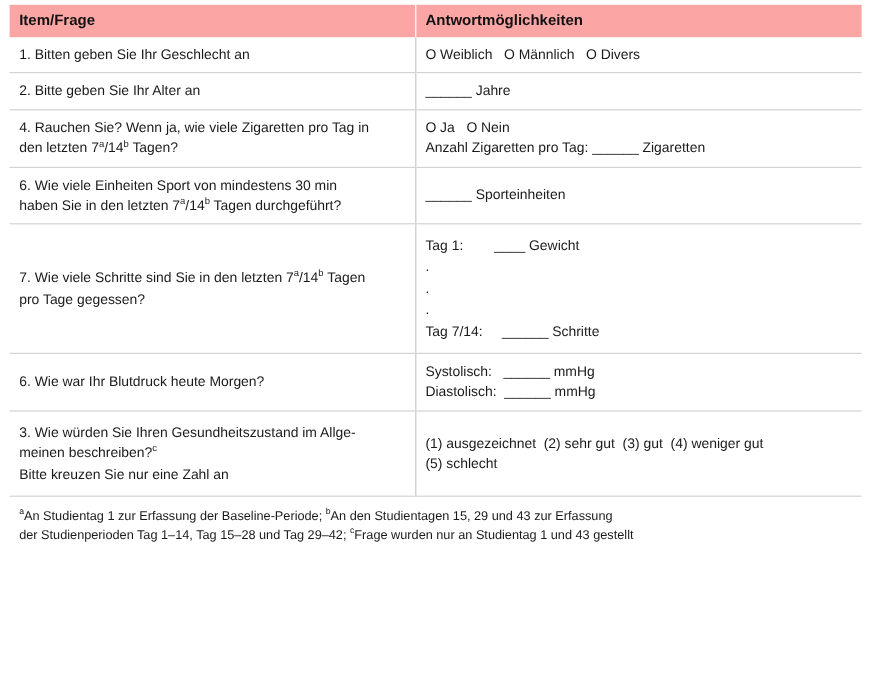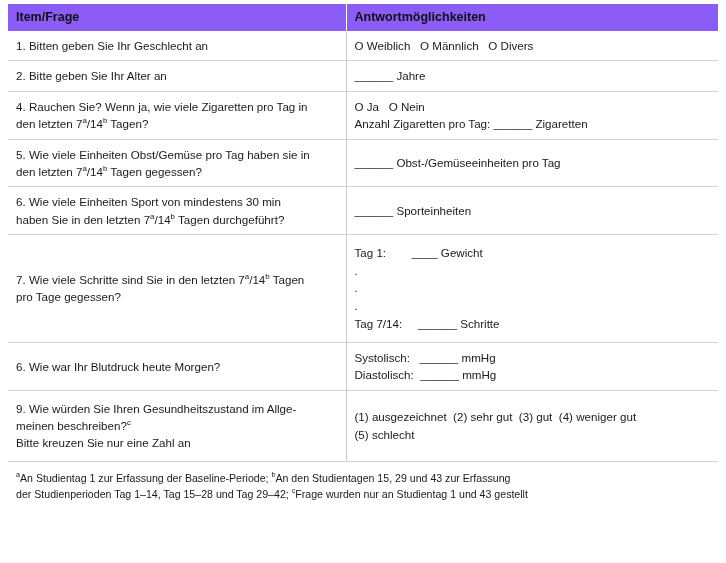--- a/index.html
+++ b/index.html
@@ -19,21 +19,21 @@
     left: 8px;
     top: 4px;
     width: 710px;
     border-collapse: collapse;
     table-layout: fixed;
   }
   #questionnaire-table col.col-item { width: 338px; }
   #questionnaire-table col.col-answer { width: 372px; }
 
   .thead-row th {
-    background: #8b5cf6;
+    background: #fca5a5;
     font-size: 12.5px;
     font-weight: bold;
     text-align: left;
     padding: 6px 8px 6px 8px;
     border: none;
     color: #111111;
     vertical-align: middle;
     line-height: 1.2;
   }
   .thead-row th.th-item {
@@ -118,29 +118,20 @@
       <td class="cell-item">
         <span class="cell-line">4. Rauchen Sie? Wenn ja, wie viele Zigaretten pro Tag in</span>
         <span class="cell-line">den letzten 7<sup>a</sup>/14<sup>b</sup> Tagen?</span>
       </td>
       <td class="cell-answer">
         <span class="cell-line">O Ja   O Nein</span>
         <span class="cell-line">Anzahl Zigaretten pro Tag: ______ Zigaretten</span>
       </td>
     </tr>
 
-    <tr class="data-row">
-      <td class="cell-item">
-        <span class="cell-line">5. Wie viele Einheiten Obst/Gemüse pro Tag haben sie in</span>
-        <span class="cell-line">den letzten 7<sup>a</sup>/14<sup>b</sup> Tagen gegessen?</span>
-      </td>
-      <td class="cell-answer">
-        <span class="cell-line">______ Obst-/Gemüseeinheiten pro Tag</span>
-      </td>
-    </tr>
 
     <tr class="data-row">
       <td class="cell-item">
         <span class="cell-line">6. Wie viele Einheiten Sport von mindestens 30 min</span>
         <span class="cell-line">haben Sie in den letzten 7<sup>a</sup>/14<sup>b</sup> Tagen durchgeführt?</span>
       </td>
       <td class="cell-answer">
         <span class="cell-line">______ Sporteinheiten</span>
       </td>
     </tr>
@@ -164,21 +155,21 @@
         <span class="cell-line">6. Wie war Ihr Blutdruck heute Morgen?</span>
       </td>
       <td class="cell-answer">
         <span class="cell-line">Systolisch:   ______ mmHg</span>
         <span class="cell-line">Diastolisch:  ______ mmHg</span>
       </td>
     </tr>
 
     <tr class="data-row row-tall">
       <td class="cell-item">
-        <span class="cell-line">9. Wie würden Sie Ihren Gesundheitszustand im Allge-</span>
+        <span class="cell-line">3. Wie würden Sie Ihren Gesundheitszustand im Allge-</span>
         <span class="cell-line">meinen beschreiben?<sup>c</sup></span>
         <span class="cell-line">Bitte kreuzen Sie nur eine Zahl an</span>
       </td>
       <td class="cell-answer">
         <span class="cell-line">(1) ausgezeichnet  (2) sehr gut  (3) gut  (4) weniger gut</span>
         <span class="cell-line">(5) schlecht</span>
       </td>
     </tr>
 
     <tr class="footnote-row">

